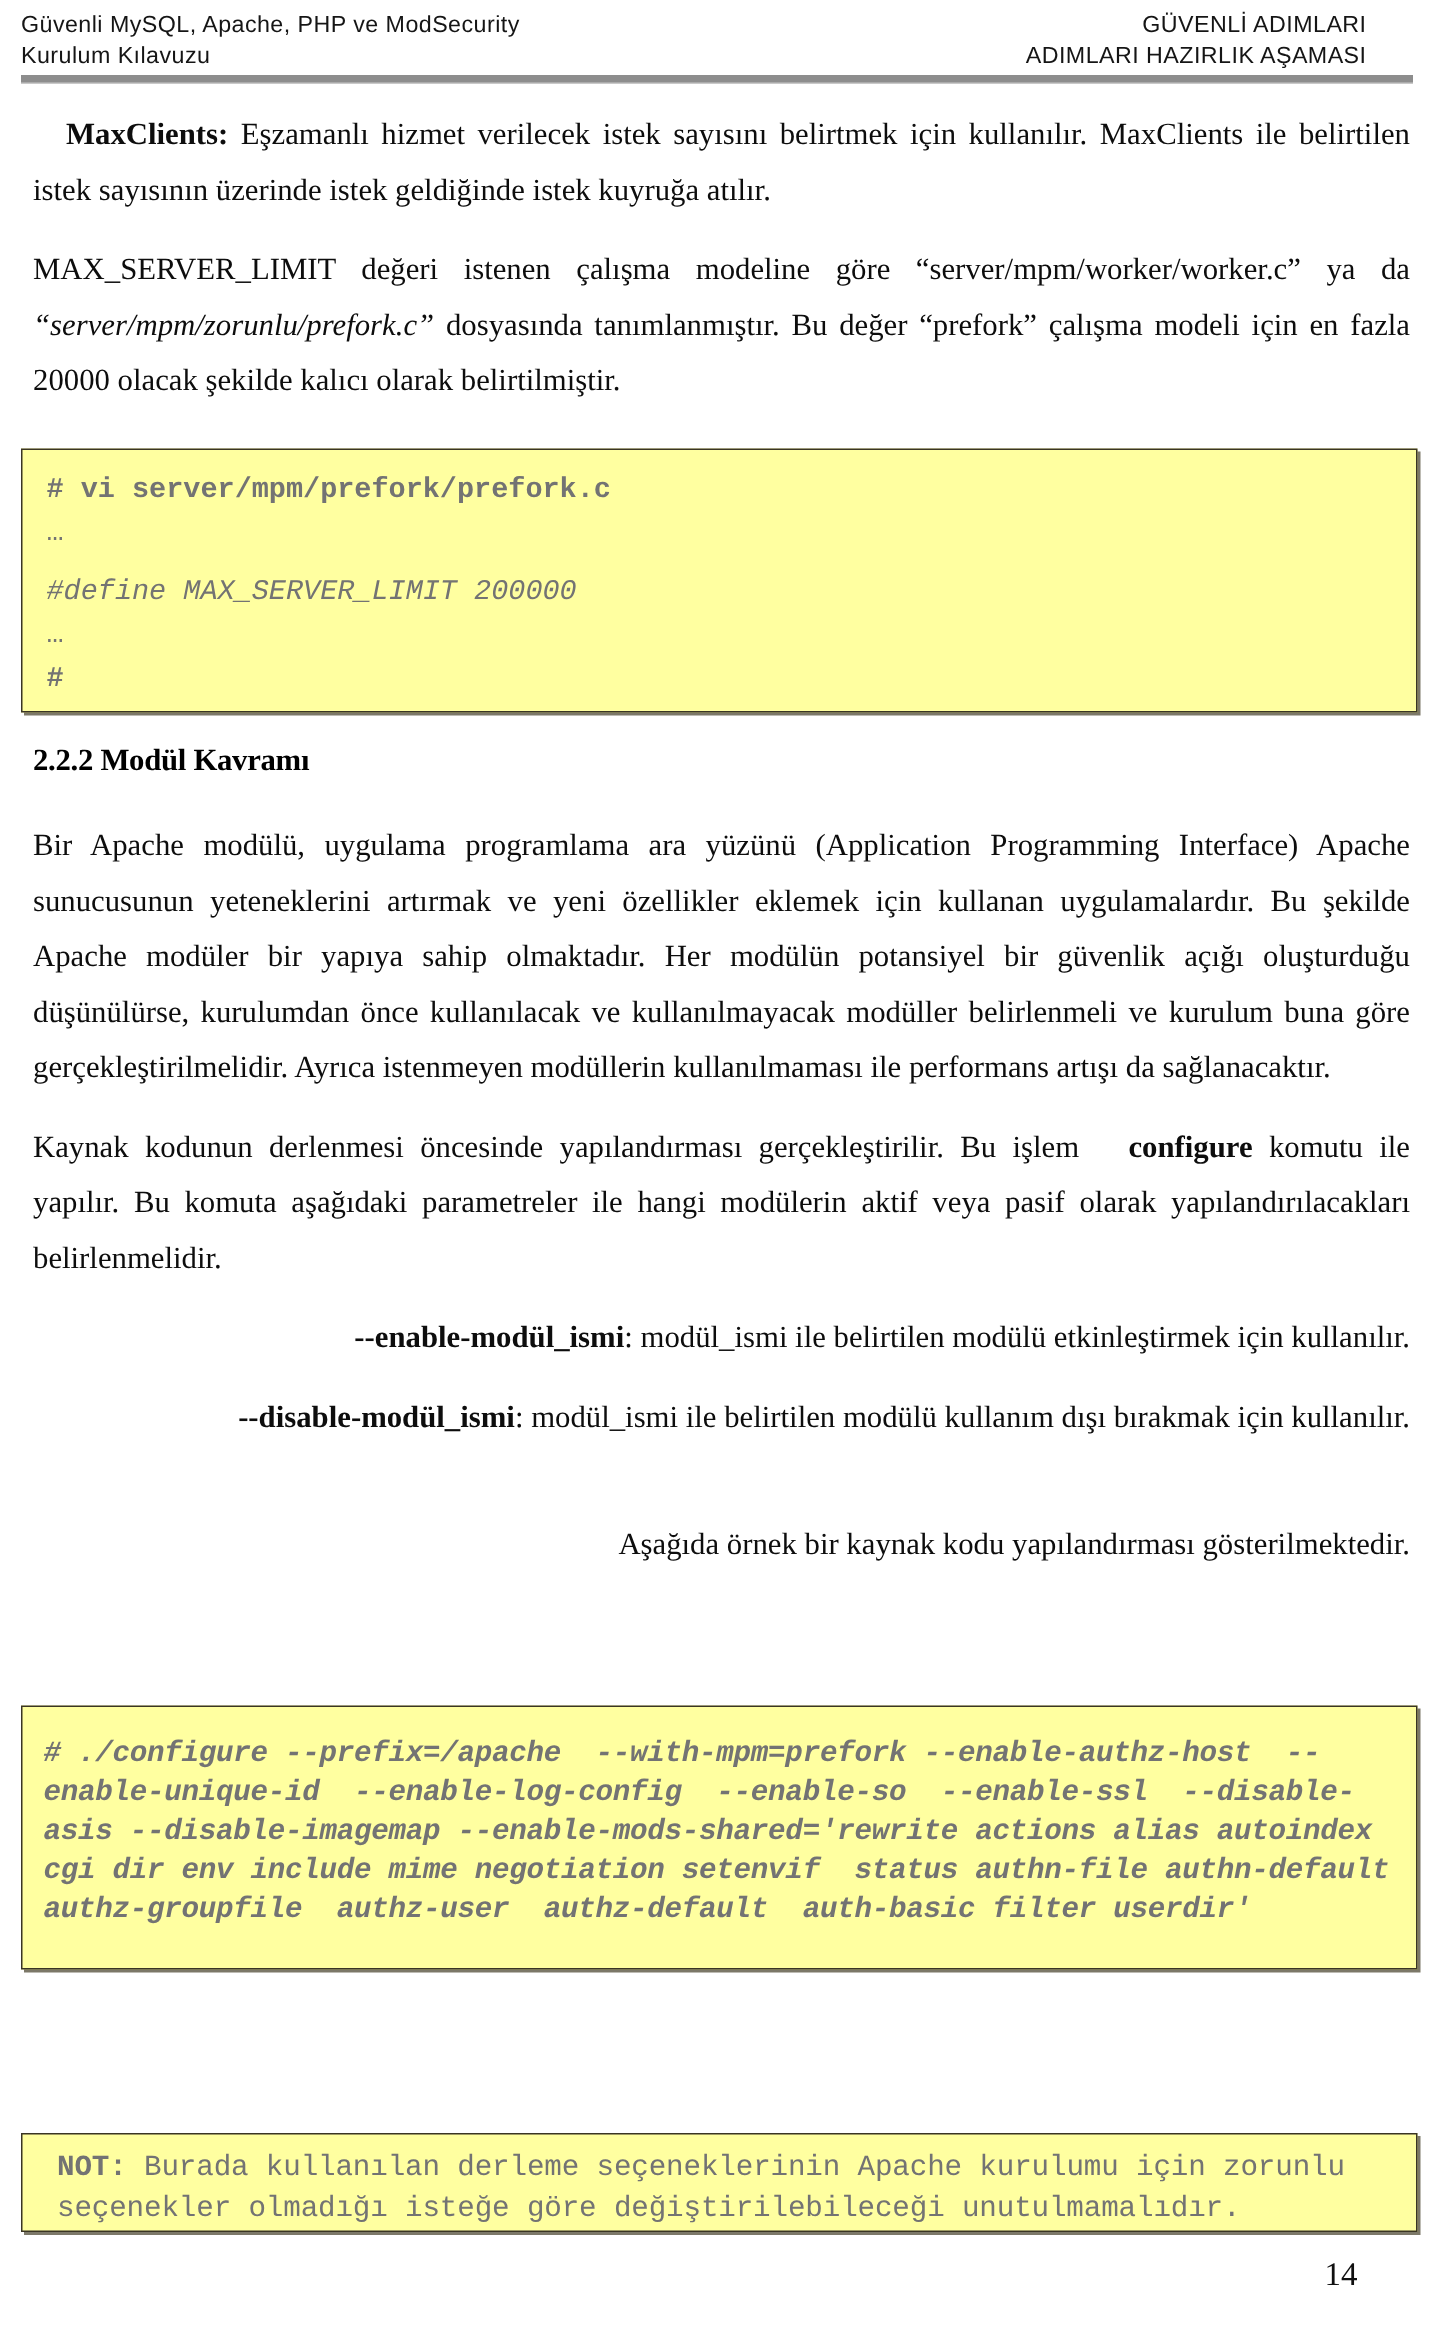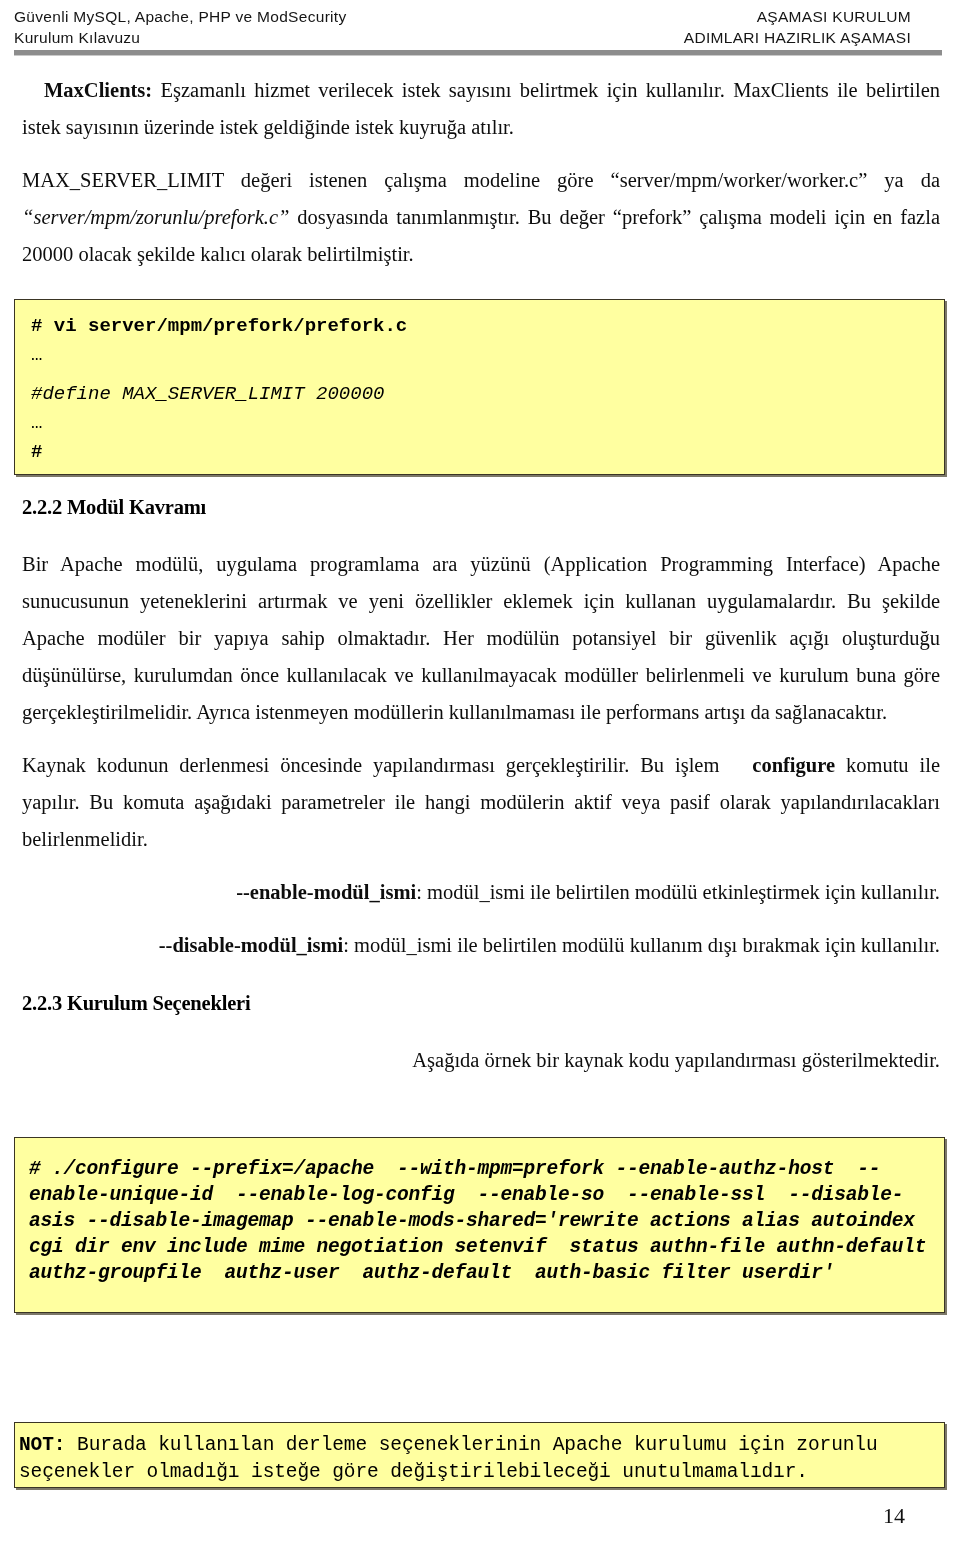--- a/index.html
+++ b/index.html
@@ -83,21 +83,21 @@
     letter-spacing: -0.2px;
   }
 
   
   .codebox {
     background: #ffffa0;
     border: 1px solid #3a3524;
     box-shadow: 2px 2px 0 #7c7868;
     box-sizing: border-box;
     font-family: "Liberation Mono", "DejaVu Sans Mono", monospace;
-    color: #000000;
+    color: #737373;
   }
   .codebox.box1 {
     position: absolute;
     left: 14px;
     top: 299px;
     width: 931px;
     height: 176px;
     padding: 12px 16px 10px 16px;
   }
   .codebox.box1 .cline {
@@ -128,21 +128,21 @@
     white-space: pre-wrap;
     letter-spacing: -0.2px;
   }
 
   .codebox.box3 {
     position: absolute;
     left: 14px;
     top: 1422px;
     width: 931px;
     height: 66px;
-    padding: 9px 4px;
+    padding: 9px 23px;
   }
   .codebox.box3 .cline {
     font-size: 19.5px;
     line-height: 27px;
     white-space: pre-wrap;
     letter-spacing: -0.1px;
   }
   .codebox.box3 .nlabel { font-weight: bold; }
 
   
@@ -157,21 +157,21 @@
   }
 </style>
 </head>
 <body>
 
 <div class="page">
 
   <div class="header">
     <div class="header-row">
       <div class="header-left">Güvenli MySQL, Apache, PHP ve ModSecurity</div>
-      <div class="header-right">AŞAMASI KURULUM</div>
+      <div class="header-right">GÜVENLİ ADIMLARI</div>
     </div>
     <div class="header-row">
       <div class="header-left">Kurulum Kılavuzu</div>
       <div class="header-right">ADIMLARI HAZIRLIK AŞAMASI</div>
     </div>
   </div>
   <div class="header-rule"></div>
 
   <div class="content">
     <p class="body"><b>MaxClients:</b><span> Eşzamanlı hizmet verilecek istek sayısını belirtmek için kullanılır. MaxClients ile belirtilen istek sayısının üzerinde istek geldiğinde istek kuyruğa atılır.</span></p>
@@ -191,21 +191,20 @@
     <h3 class="heading">2.2.2 Modül Kavramı</h3>
     <div class="gap-md"></div>
     <p class="body">Bir Apache modülü, uygulama programlama ara yüzünü (Application Programming Interface) Apache sunucusunun yeteneklerini artırmak ve yeni özellikler eklemek için kullanan uygulamalardır. Bu şekilde Apache modüler bir yapıya sahip olmaktadır. Her modülün potansiyel bir güvenlik açığı oluşturduğu düşünülürse, kurulumdan önce kullanılacak ve kullanılmayacak modüller belirlenmeli ve kurulum buna göre gerçekleştirilmelidir. Ayrıca istenmeyen modüllerin kullanılmaması ile performans artışı da sağlanacaktır.</p>
     <div class="gap-sm"></div>
     <p class="body"><span>Kaynak kodunun derlenmesi öncesinde yapılandırması gerçekleştirilir. Bu işlem </span><b>configure</b><span> komutu ile yapılır. Bu komuta aşağıdaki parametreler ile hangi modülerin aktif veya pasif olarak yapılandırılacakları belirlenmelidir.</span></p>
     <div class="gap-sm"></div>
     <p class="body nojust"><b>--enable-modül_ismi</b><span>: modül_ismi ile belirtilen modülü etkinleştirmek için kullanılır.</span></p>
     <div class="gap-sm"></div>
     <p class="body nojust"><b>--disable-modül_ismi</b><span>: modül_ismi ile belirtilen modülü kullanım dışı bırakmak için kullanılır.</span></p>
     <div class="gap-md"></div>
-    <h3 class="heading">2.2.3 Kurulum Seçenekleri</h3>
     <div class="gap-md"></div>
     <p class="body nojust">Aşağıda örnek bir kaynak kodu yapılandırması gösterilmektedir.</p>
   </div>
 
   <div class="codebox box2">
     <div class="cline"># ./configure --prefix=/apache  --with-mpm=prefork --enable-authz-host  --enable-unique-id  --enable-log-config  --enable-so  --enable-ssl  --disable-asis --disable-imagemap --enable-mods-shared='rewrite actions alias autoindex cgi dir env include mime negotiation setenvif  status authn-file authn-default  authz-groupfile  authz-user  authz-default  auth-basic filter userdir'</div>
   </div>
 
   <div class="codebox box3">
     <div class="cline"><span class="nlabel">NOT:</span><span> Burada kullanılan derleme seçeneklerinin Apache kurulumu için zorunlu seçenekler olmadığı isteğe göre değiştirilebileceği unutulmamalıdır.</span></div>

